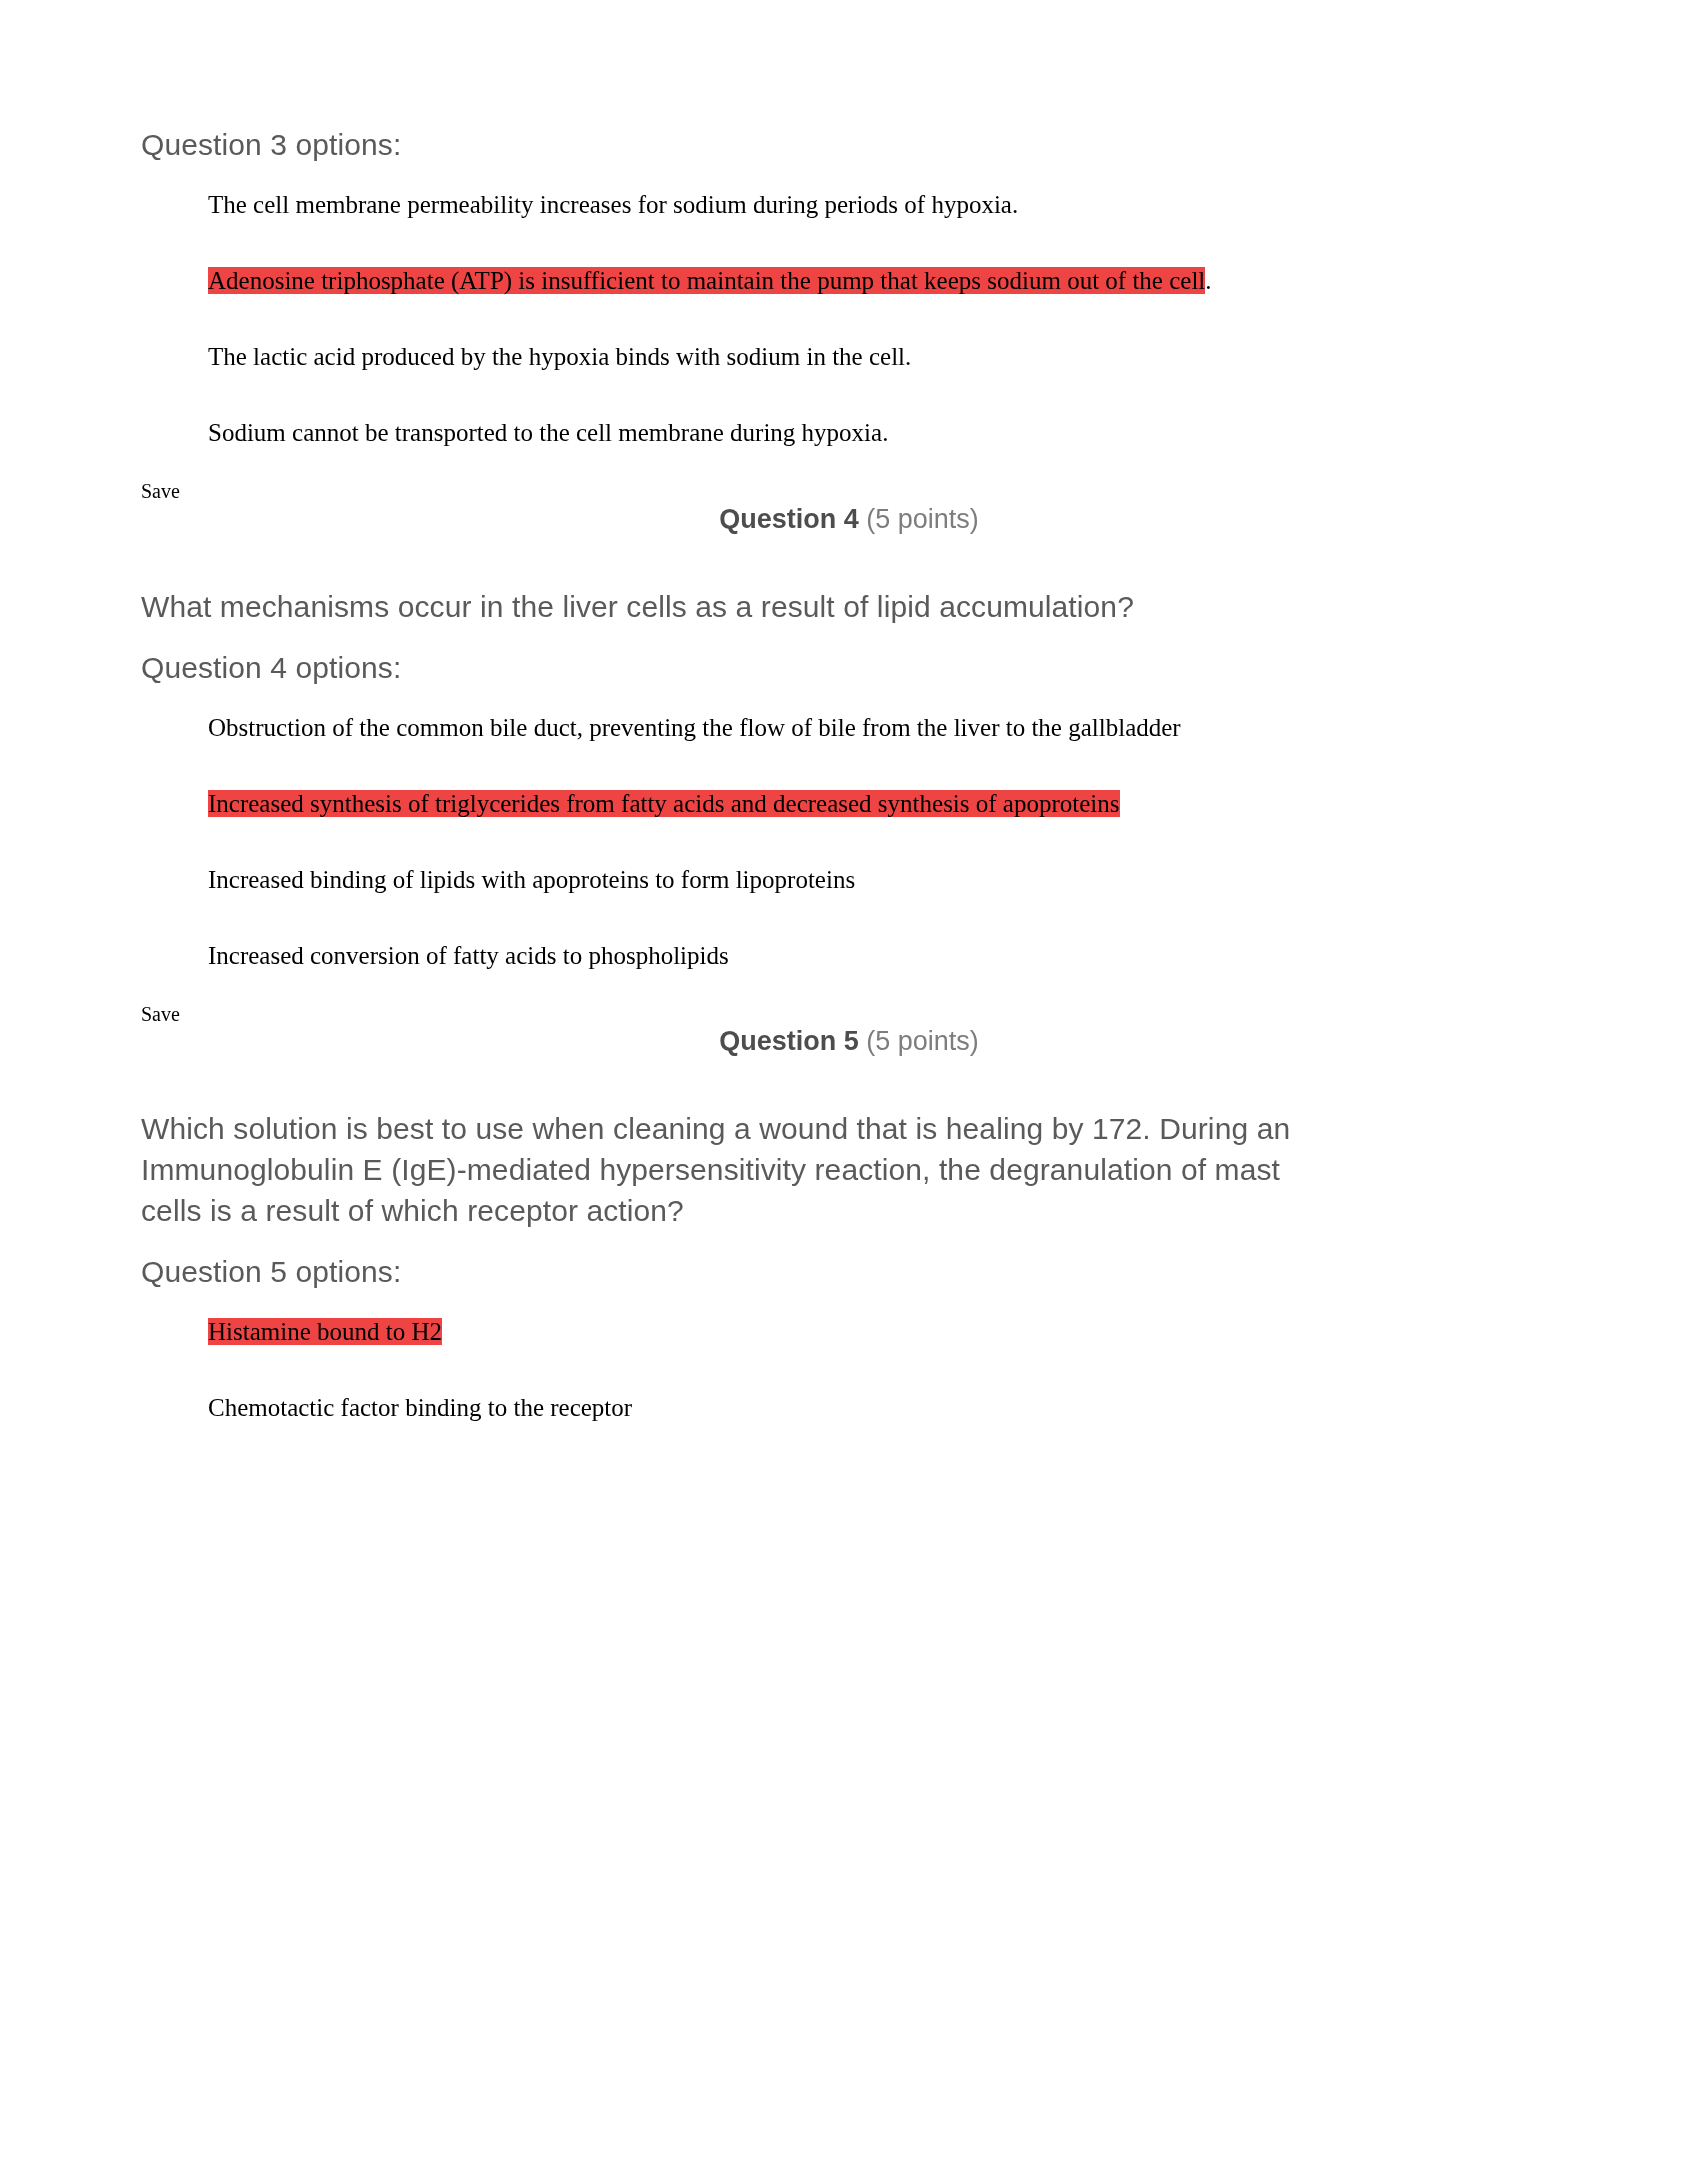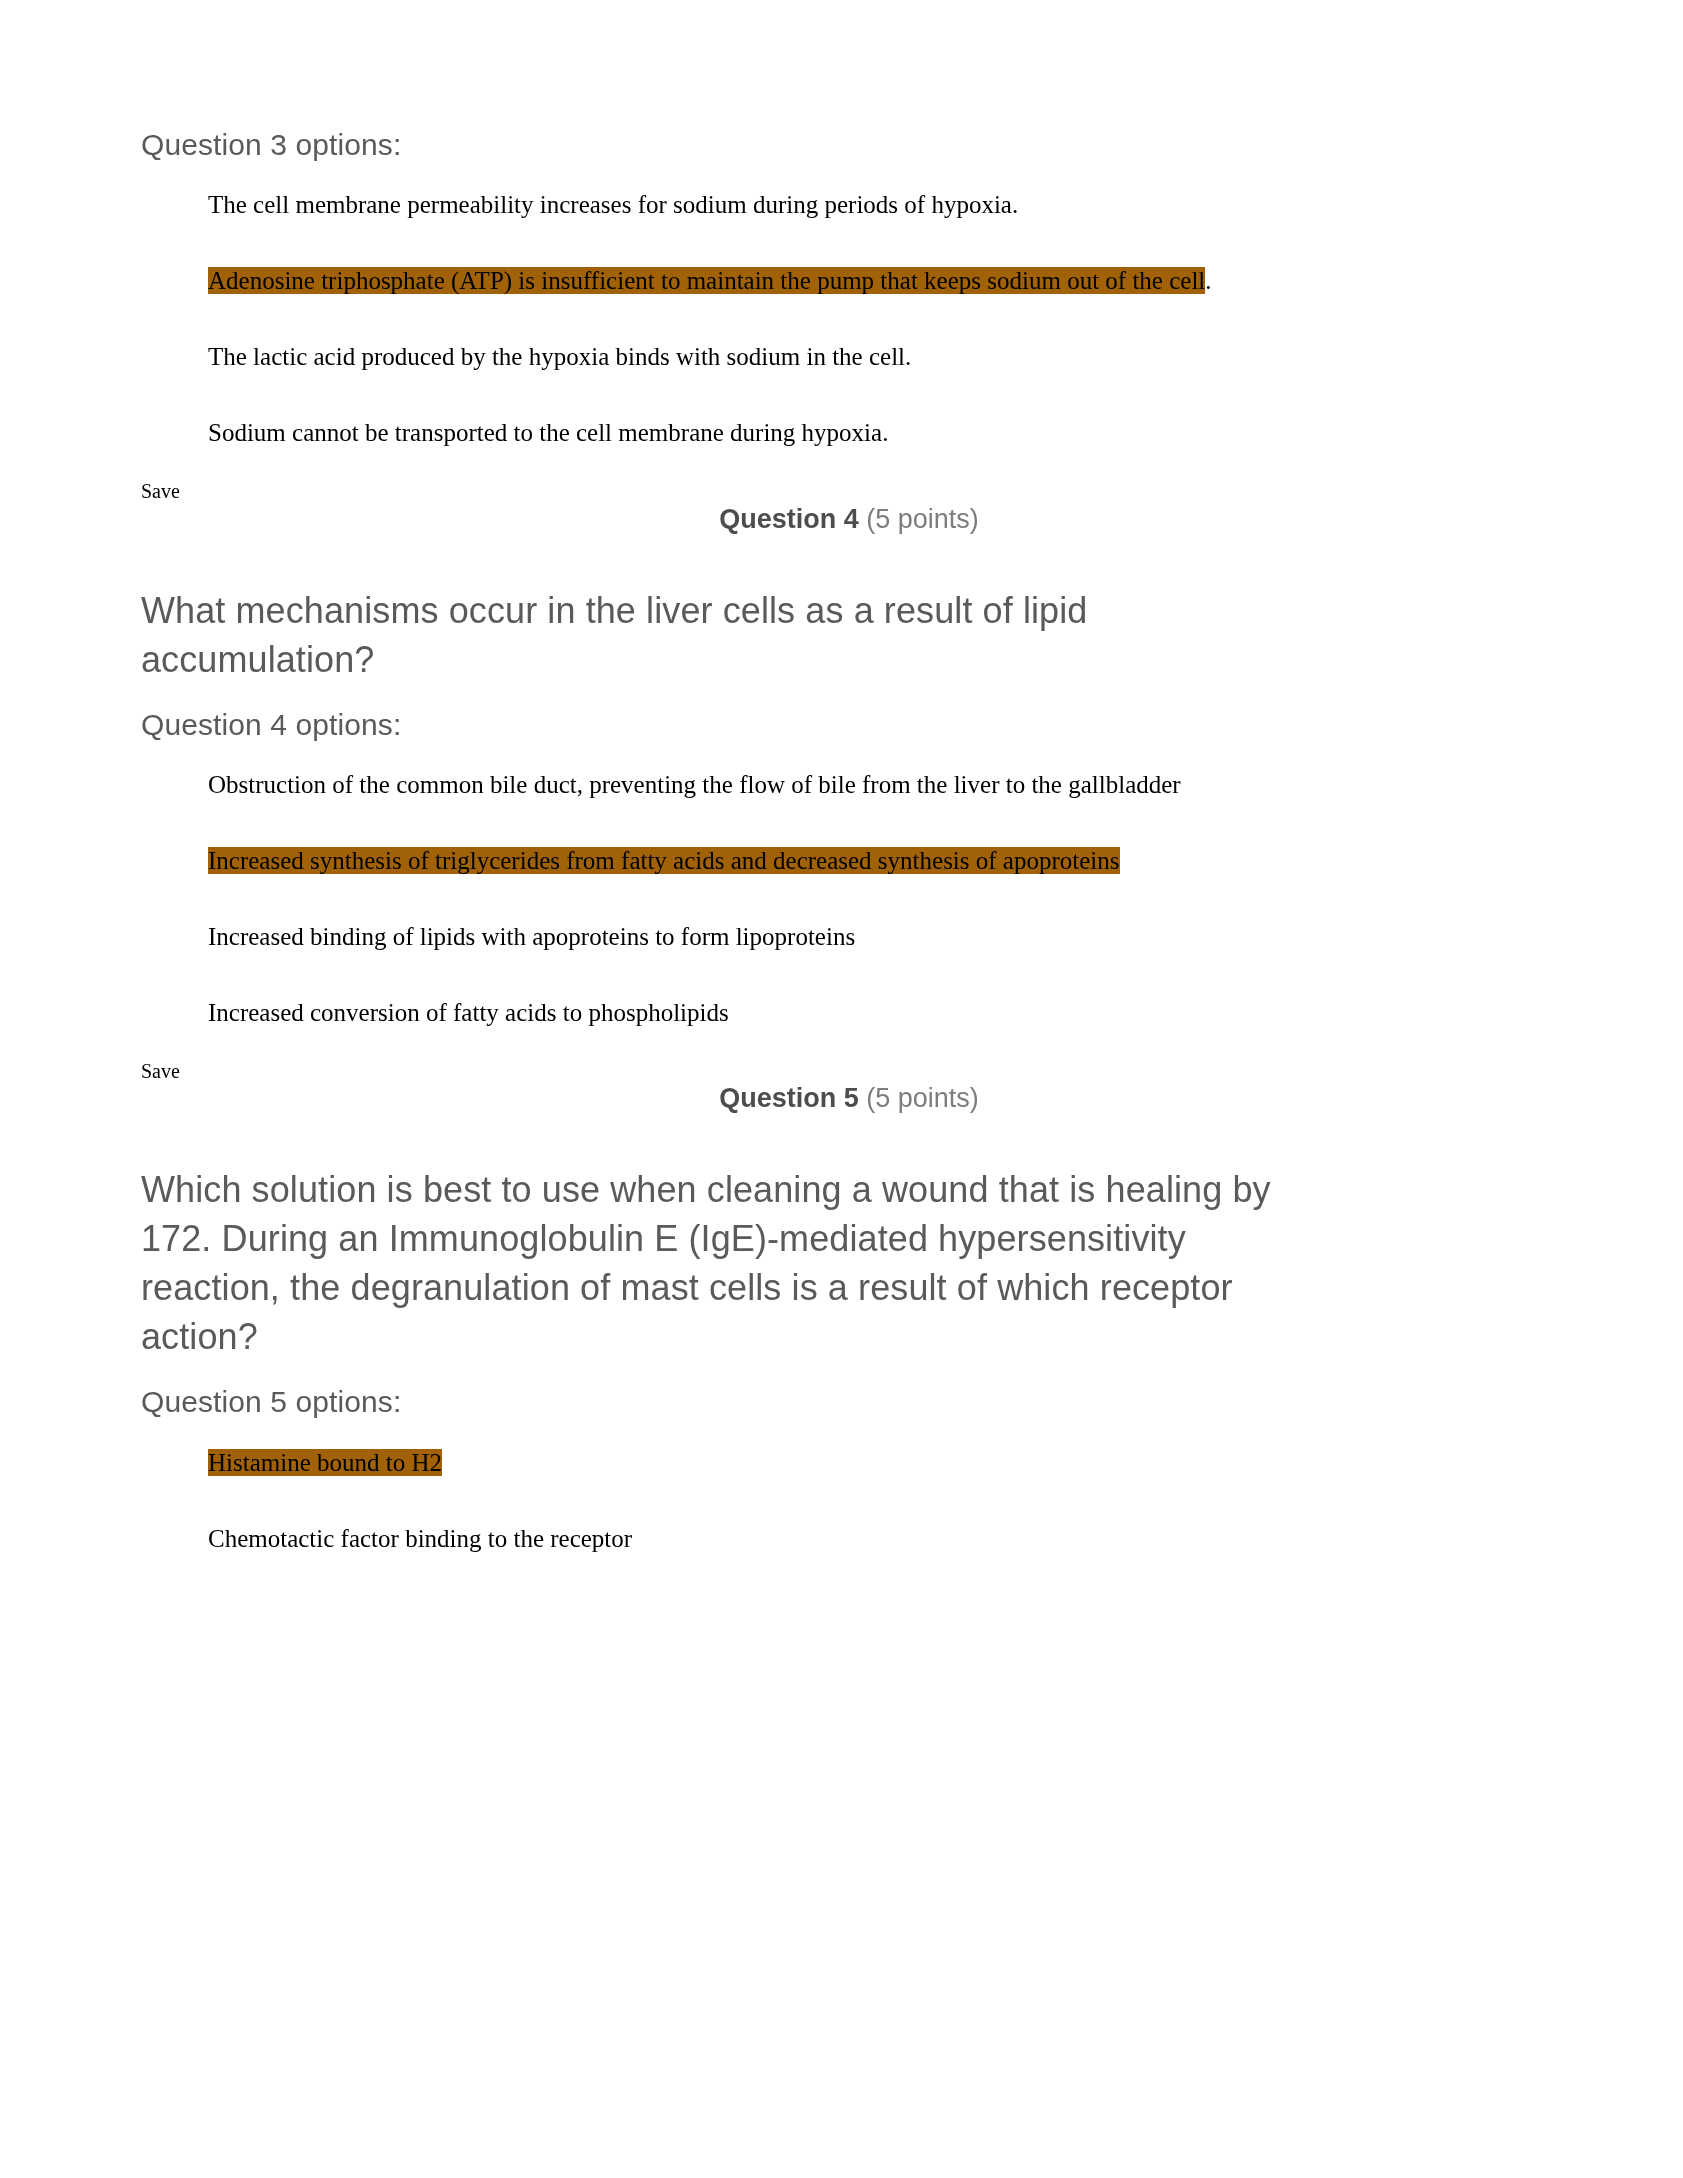--- a/index.html
+++ b/index.html
@@ -38,21 +38,21 @@
     font-weight: 400;
     color: #5a5a5a;
     letter-spacing: 0.1px;
     margin: 0;
     padding: 0;
   }
 
   
   .question-stem {
     font-family: "Liberation Sans", sans-serif;
-    font-size: 36px;
+    font-size: 30px;
     line-height: 1.36;
     font-weight: 400;
     color: #5a5a5a;
     letter-spacing: 0.1px;
     margin: 0;
     padding: 0;
     max-width: 1168px;
   }
 
   
@@ -65,21 +65,21 @@
     font-family: "Liberation Serif", serif;
     font-size: 25px;
     line-height: 1.2;
     color: #000000;
     margin: 0;
     padding: 0 0 0 59px;
     white-space: nowrap;
   }
   .option .txt { display: inline; }
   .option.hl .txt {
-    background-color: #a16207;
+    background-color: #ef4444;
     box-decoration-break: clone;
     font-family: Liberation Serif, serif;
     -webkit-box-decoration-break: clone;
   }
   .option .tail { display: inline; background: transparent; }
 
   
   .save-line {
     font-family: "Liberation Serif", serif;
     font-size: 20px;

